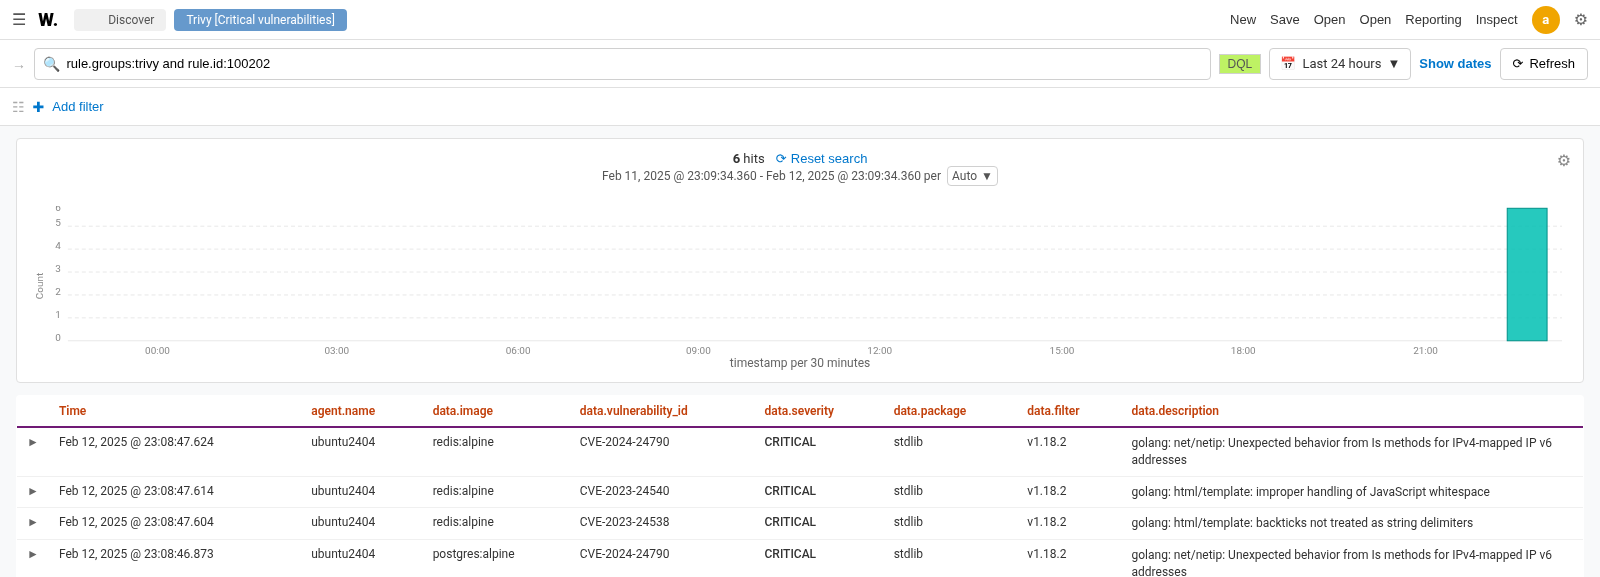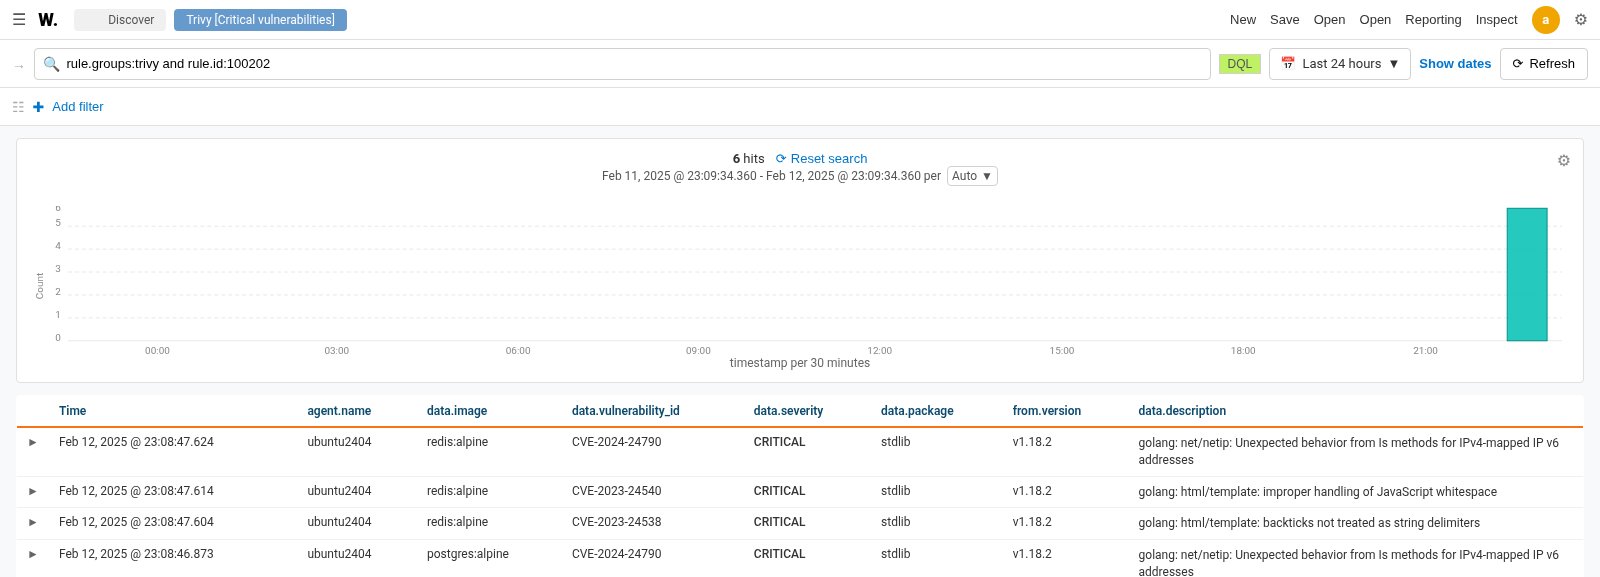--- a/index.html
+++ b/index.html
@@ -97,22 +97,22 @@
     }
 
     
     .chart-wrap { position: relative; }
     .chart-svg { display: block; width: 100%; }
     .chart-xlabel { text-align: center; font-size: 12px; color: #666; }
 
     
     .data-table { width: 100%; border-collapse: collapse; background: #fff; border: 1px solid #e0e0e0; border-radius: 4px; overflow: hidden; }
     .data-table th {
-      background: #fff; border-bottom: 2px solid #f97316;
-      padding: 8px 10px; text-align: left; font-size: 12px; font-weight: 600; color: #0c4a6e;
+      background: #fff; border-bottom: 2px solid #701a75;
+      padding: 8px 10px; text-align: left; font-size: 12px; font-weight: 600; color: #c2410c;
       white-space: nowrap;
     }
     .data-table td {
       padding: 7px 10px; border-bottom: 1px solid #f0f0f0;
       font-size: 12px; color: #333; vertical-align: top;
     }
     .data-table tr:last-child td { border-bottom: none; }
     .expand-arrow { color: #666; cursor: pointer; font-size: 12px; }
     .time-cell { white-space: nowrap; font-size: 11.5px; }
     .desc-cell { max-width: 320px; font-size: 11.5px; line-height: 1.4; }
@@ -225,21 +225,21 @@
   <table class="data-table">
     <thead>
       <tr>
         <th style="width:20px;"></th>
         <th>Time</th>
         <th>agent.name</th>
         <th>data.image</th>
         <th>data.vulnerability_id</th>
         <th>data.severity</th>
         <th>data.package</th>
-        <th>from.version</th>
+        <th>data.filter</th>
         <th>data.description</th>
       </tr>
     </thead>
     <tbody id="table-body">
     <tr>
       <td>
         <span class="expand-arrow">►</span>
       </td>
       <td class="time-cell">Feb 12, 2025 @ 23:08:47.624</td>
       <td>ubuntu2404</td>

